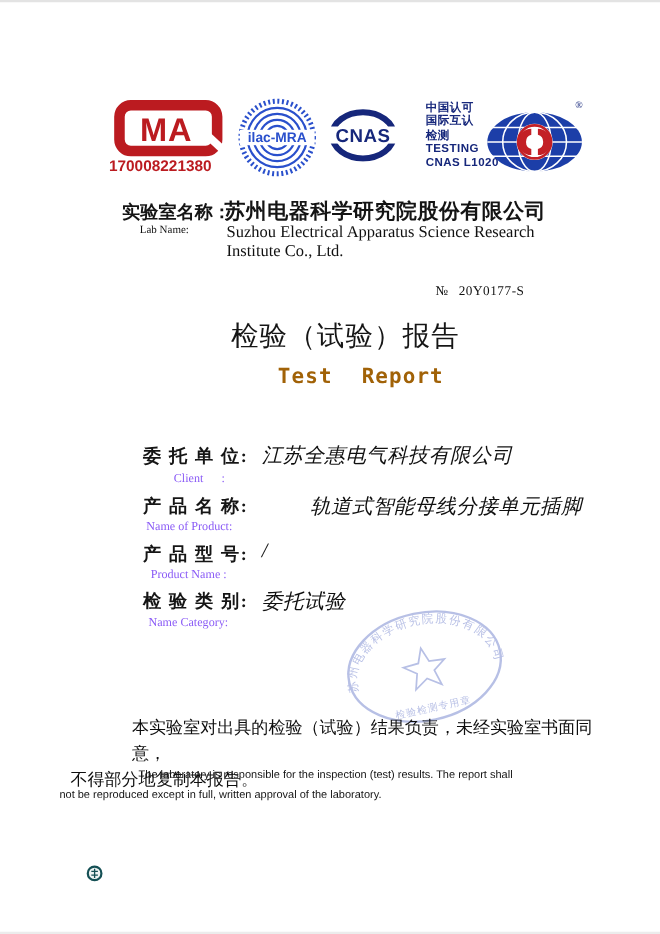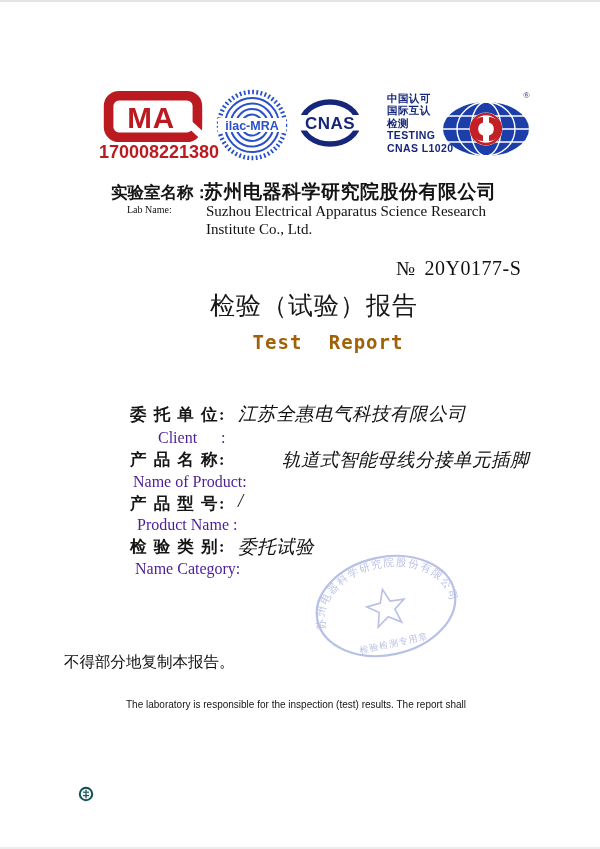--- a/index.html
+++ b/index.html
@@ -2,50 +2,50 @@
 <html><head>
 <meta charset="utf-8">
 <style>
   html,body{margin:0;padding:0;background:#ffffff;}
   .page{position:relative;width:600px;height:849px;background:#ffffff;overflow:hidden;
         font-family:"Liberation Serif",serif;color:#111;
         box-shadow:inset 0 2px 0 #e3e3e3, inset 0 -2px 0 #ececec;}
   .abs{position:absolute;}
 
   
-  .cma-number{left:99px;top:142px;width:112px;text-align:right;
-      font-family:"Liberation Sans",sans-serif;font-weight:700;font-size:18px;
+  .cma-number{left:99px;top:142px;width:112px;text-align:left;
+      font-family:"Liberation Sans",sans-serif;font-weight:700;font-size:14px;
       color:#bb1b20;letter-spacing:0px;white-space:pre;}
   .accred{left:387px;top:92px;font-family:"Liberation Sans",sans-serif;
       font-weight:700;font-size:10.5px;line-height:12.4px;color:#16277b;letter-spacing:.4px;}
 
   
   .lab-label-zh{left:111px;top:182px;font-family:"Liberation Sans",sans-serif;
       font-weight:700;font-size:16.5px;color:#141414;white-space:pre;}
   .lab-name-zh{left:204px;top:179px;font-family:"Liberation Sans",sans-serif;
       font-weight:700;font-size:19px;letter-spacing:.5px;color:#141414;}
   .lab-label-en{left:127px;top:204px;font-size:10px;}
   .lab-en1{left:206px;top:203px;font-size:15px;}
   .lab-en2{left:206px;top:221px;font-size:15px;}
 
   
-  .report-no{left:396px;top:257px;font-size:20px;letter-spacing:.5px;}
+  .report-no{left:396px;top:257px;font-size:12px;letter-spacing:.5px;}
   .report-no .num{margin-left:9px;}
   .title-wrap{left:28px;top:0;width:572px;text-align:center;}
   .title-zh{position:absolute;left:0;top:289px;width:100%;
       font-family:"Liberation Sans",sans-serif;font-weight:400;font-size:25px;
       letter-spacing:1px;color:#161616;}
   .title-en{position:absolute;left:14px;top:331px;width:100%;
       font-family:"DejaVu Sans Mono",monospace;font-weight:700;font-size:19px;
       letter-spacing:1px;word-spacing:14px;color:#a16207;}
 
   
   .zh-label{position:absolute;font-size:16.5px;font-weight:600;letter-spacing:1.5px;
       white-space:pre;color:#151515;}
-  .en-label{position:absolute;font-size:16px;white-space:pre;color:#4c1d95;}
+  .en-label{position:absolute;font-size:11px;white-space:pre;color:#8b5cf6;}
   .f-value{position:absolute;left:238px;font-style:italic;font-size:18.5px;
       letter-spacing:.5px;color:#101010;}
 
   
   .seal{left:310px;top:551px;transform:rotate(-12deg);opacity:.5;}
 
   
   .stmt-zh{left:64px;top:650px;width:480px;font-size:15.5px;line-height:24px;color:#0e0e0e;}
   .stmt-zh .l1{padding-left:56px;}
   .stmt-en{left:54px;top:696px;width:490px;font-family:Liberation Sans, sans-serif;
@@ -148,24 +148,26 @@
     <ellipse cx="76" cy="55" rx="70" ry="49" fill="none" stroke="#7282cd" stroke-width="2.2"></ellipse>
     <path id="sealArc" d="M 14 72 A 64 45 0 1 1 138 72" fill="none"></path>
     <text font-size="10.5" fill="#7282cd" letter-spacing="1.5">
       <textPath href="#sealArc" startOffset="50%" text-anchor="middle">苏州电器科学研究院股份有限公司</textPath>
     </text>
     <path d="M 76 38 L 81 51 L 95 52 L 84 60 L 88 74 L 76 66 L 64 74 L 68 60 L 57 52 L 71 51 Z" fill="none" stroke="#7282cd" stroke-width="1.6"></path>
     <text x="76" y="96" text-anchor="middle" font-size="9" fill="#7282cd" letter-spacing="1">检验检测专用章</text>
   </svg>
 
   <div class="abs stmt-zh">
+    <div class="l1">本实验室对出具的检验（试验）结果负责，未经实验室书面同意，</div>
     <div>不得部分地复制本报告。</div>
   </div>
   <div class="abs stmt-en">
     <div class="l1">The laboratory is responsible for the inspection (test) results. The report shall</div>
+    <div>not be reproduced except in full, written approval of the laboratory.</div>
   </div>
 
   <svg class="abs binder-mark" width="16" height="16" viewBox="0 0 16 16">
     <circle cx="8" cy="8" r="6.2" fill="#eef4f3" stroke="#155055" stroke-width="2"></circle>
     <line x1="8" y1="3.8" x2="8" y2="12.2" stroke="#155055" stroke-width="1.2"></line>
     <line x1="5" y1="6.2" x2="11" y2="6.2" stroke="#155055" stroke-width="1.1"></line>
     <line x1="5" y1="9.6" x2="11" y2="9.6" stroke="#155055" stroke-width="1.1"></line>
   </svg>
 
 </div>

